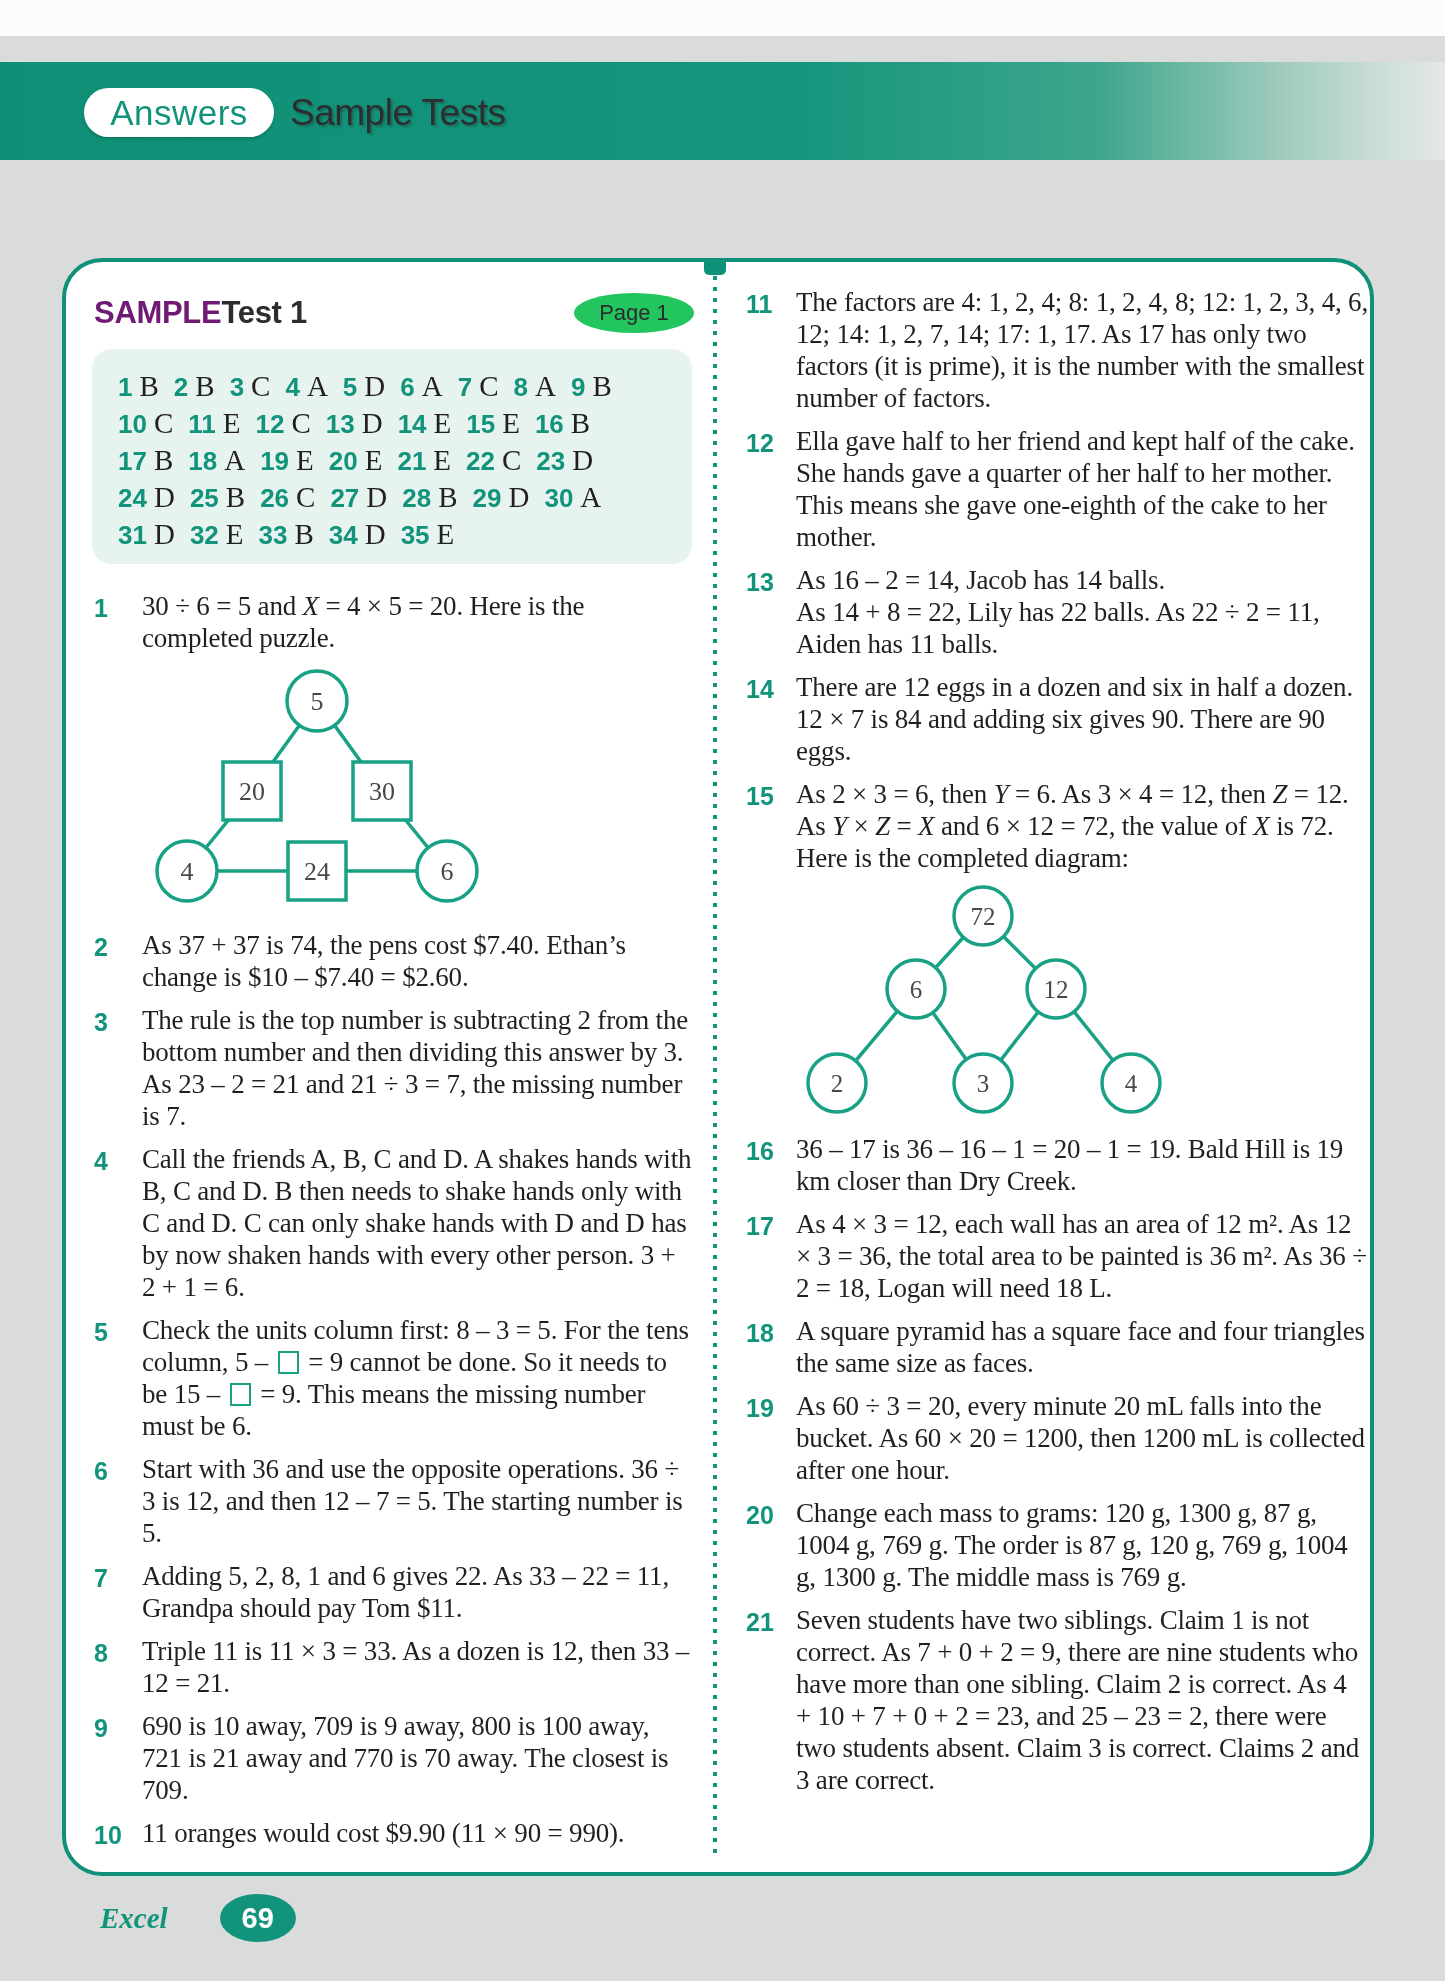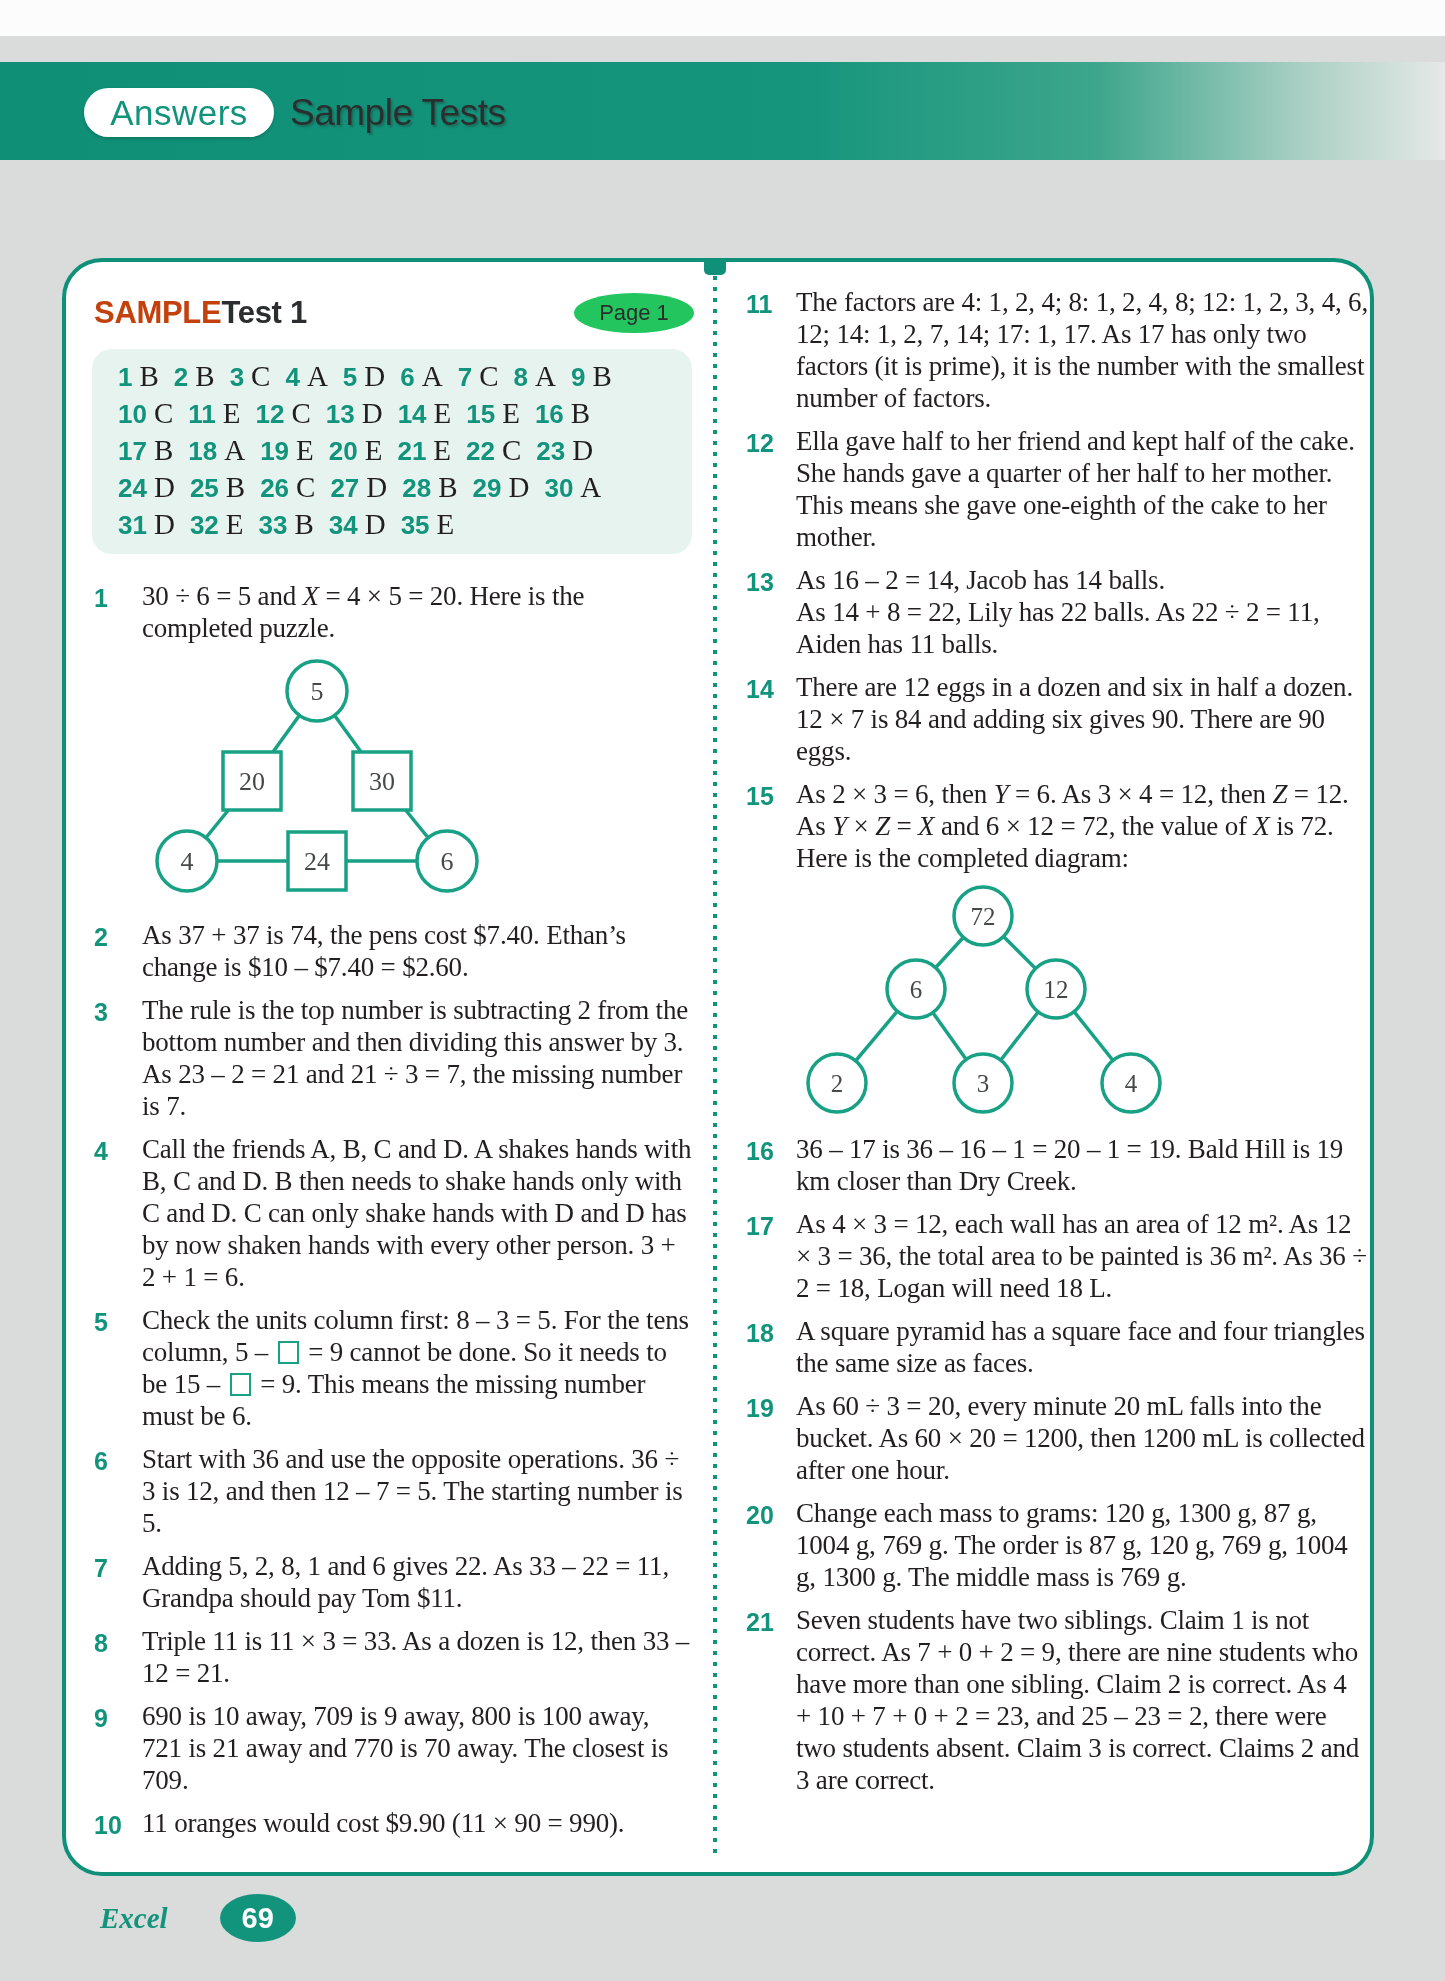--- a/index.html
+++ b/index.html
@@ -45,32 +45,32 @@
   }
   .divider-nub{
     position:absolute;left:638px;top:-4px;width:22px;height:17px;
     background:#0f9179;border-radius:0 0 5px 5px;
   }
   .col-left{position:absolute;left:28px;top:30px;width:600px;}
   .col-right{position:absolute;left:680px;top:24px;width:622px;}
   
   .sample-header{display:flex;align-items:center;justify-content:space-between;height:42px;}
   .sample-title{font-family:"Liberation Sans", sans-serif;font-weight:bold;font-size:31px;letter-spacing:-.3px;}
-  .sample-title .sample{color:#c2410c;}
+  .sample-title .sample{color:#701a75;}
   .sample-title .testn{color:#2b2e2f;}
   .page-badge{
     width:120px;height:40px;background:#22c55e;border-radius:50%;
     display:flex;align-items:center;justify-content:center;
     font-family:Liberation Sans, sans-serif;font-size:22px;color:#2a2d2c;
   }
   
   .answer-key{
     margin-top:15px;margin-left:-2px;width:600px;box-sizing:border-box;
     background:#e7f3ee;border-radius:20px;
-    padding:11px 8px 9px 26px;
+    padding:21px 8px 9px 26px;
   }
   .key-row{line-height:33px;white-space:nowrap;}
   .key-pair{margin-right:15px;}
   .key-num{font-family:"Liberation Sans", sans-serif;font-weight:bold;font-size:26px;color:#12947c;}
   .key-letter{font-family:"Liberation Serif", serif;font-size:29px;color:#231f20;margin-left:7px;}
   
   .items{margin-top:26px;}
   .col-right .items{margin-top:0;}
   .item{display:flex;margin-bottom:11px;}
   .item-num{

